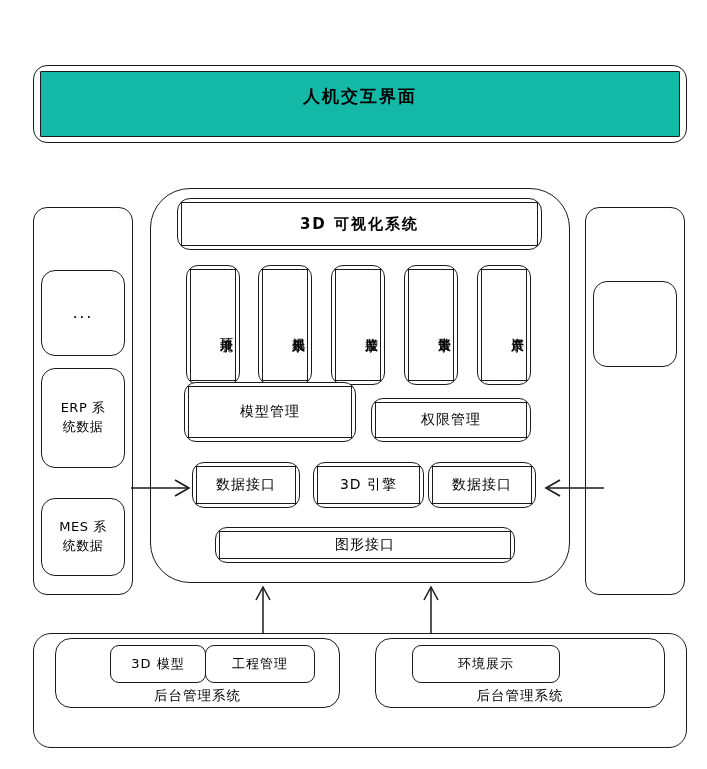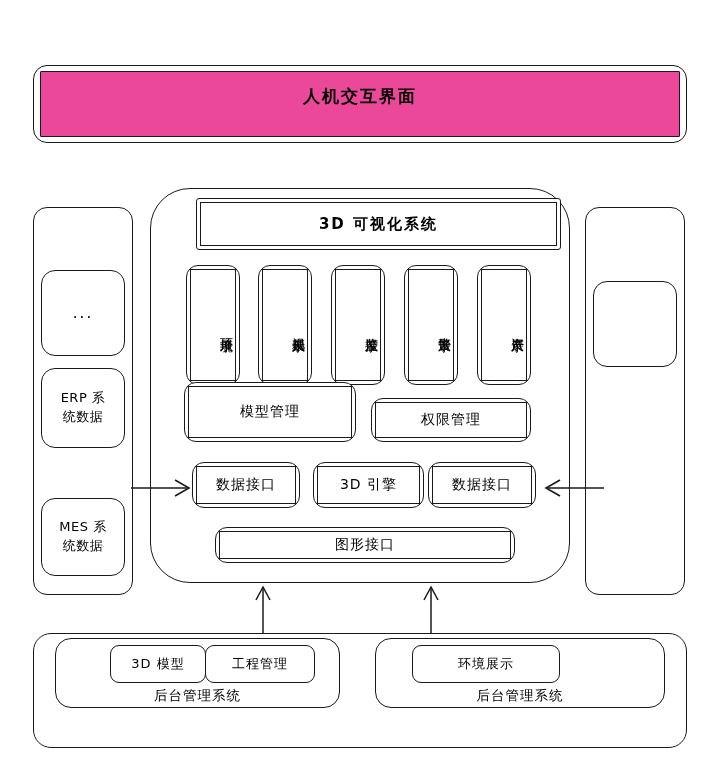--- a/index.html
+++ b/index.html
@@ -32,21 +32,21 @@
     background: #ffffff;
   }
   .outer-round-lg {
     border: 1.3px solid #1a1a1a;
     border-radius: 40px;
     background: #ffffff;
   }
   .inner-sharp {
     border: 1.3px solid #1a1a1a;
     border-radius: 1px;
-    background: #ec4899;
+    background: #14b8a6;
   }
 
   .center-txt {
     display: flex;
     align-items: center;
     justify-content: center;
     text-align: center;
     line-height: 1.25;
   }
 
@@ -103,40 +103,40 @@
   <div class="abs inner-sharp center-txt t-title" style="left:40px; top:71px; width:640px; height:66px; align-items:flex-start; padding-top:14px;">
     <span>人机交互界面</span>
   </div>
 
   <div class="abs outer-round" style="left:33px; top:207px; width:100px; height:388px;"></div>
 
   <div class="abs outer-round center-txt t-dots" style="left:41px; top:270px; width:84px; height:86px;">
     <span>...</span>
   </div>
 
-  <div class="abs outer-round center-txt t-side" style="left:41px; top:368px; width:84px; height:80px; white-space:pre-line;">
+  <div class="abs outer-round center-txt t-side" style="left:41px; top:368px; width:84px; height:100px; white-space:pre-line;">
     <span>ERP 系
 统数据</span>
   </div>
 
   <div class="abs outer-round center-txt t-side" style="left:41px; top:498px; width:84px; height:78px; white-space:pre-line;">
     <span>MES 系
 统数据</span>
   </div>
 
   <div class="abs outer-round" style="left:585px; top:207px; width:100px; height:388px;"></div>
 
   <div class="abs outer-round center-txt t-side" style="left:593px; top:281px; width:84px; height:86px;">
     <span></span>
   </div>
 
 
   <div class="abs outer-round-lg" style="left:150px; top:188px; width:420px; height:395px;"></div>
 
-  <div class="abs dbl" style="left:177px; top:198px; width:365px; height:52px; border-radius:3px;margin-left:19px;">
+  <div class="abs dbl" style="left:177px; top:198px; width:365px; height:52px; border-radius:13px;">
     <div class="in t-head">
       <span>3D 可视化系统</span>
     </div>
   </div>
 
   <div class="abs dbl vert" style="left:186px; top:265px; width:54px; height:120px;">
     <div class="in t-vert">
       <span>环境展示</span>
     </div>
   </div>

